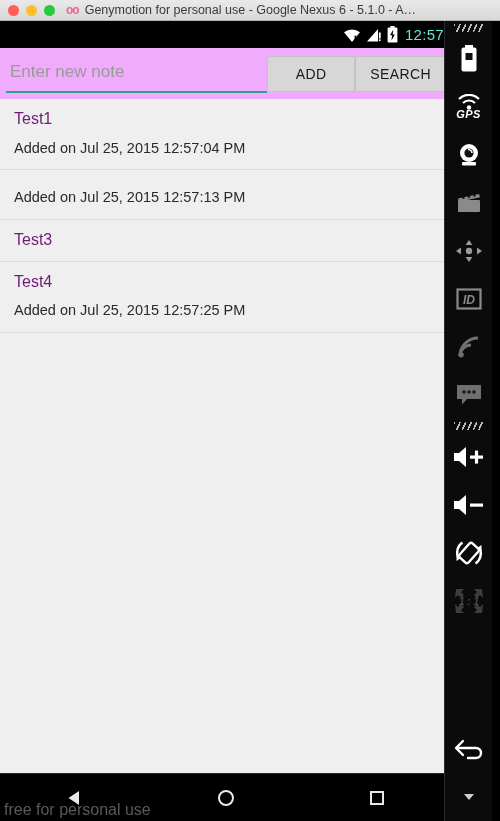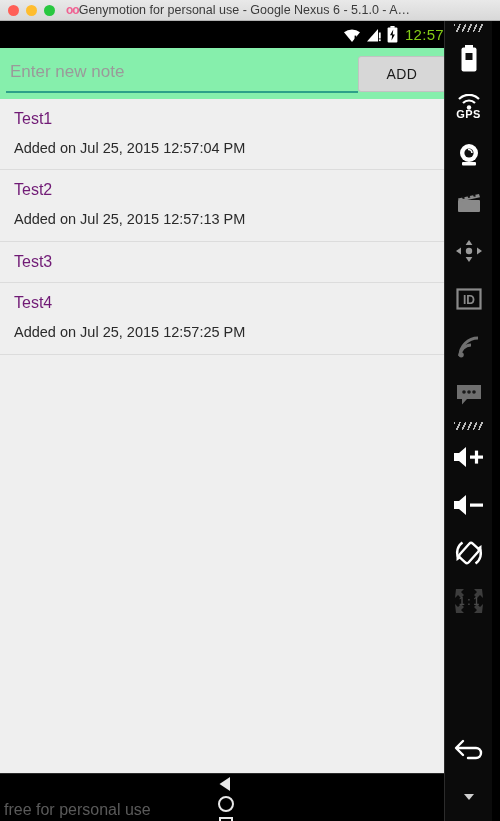--- a/index.html
+++ b/index.html
@@ -21,42 +21,42 @@
   .lights { display: flex; gap: 7px; padding-left: 8px; align-items: center; }
   .light { width: 11px; height: 11px; border-radius: 50%; }
   .light.red { background: #ff5f57; }
   .light.yellow { background: #ffbd2e; }
   .light.green { background: #28c840; }
   .gmlogo {
     margin-left: 11px; font-size: 12px; line-height: 1;
     color: #f06292; letter-spacing: -1px; font-weight: 700;
   }
   .titletext {
-    font-size: 12.5px; color: #3a3a3a;
+    margin-left: 6px; font-size: 12.5px; color: #3a3a3a;
     white-space: nowrap; overflow: hidden;
   }
 
   
   .device {
     position: absolute; left: 0; top: 21px;
     width: 452px; height: 800px; background: #efefef;
   }
 
   
   .statusbar {
-    height: 27px; background: #000; color: #84cc16;
+    height: 27px; background: #000; color: #5eead4;
     display: flex; align-items: center; justify-content: flex-end;
     padding-right: 8px; gap: 5px;
   }
   .sb-icon { display: flex; align-items: center; }
   .sb-clock { font-size: 15px; letter-spacing: .3px; margin-left: 2px; }
 
   
   .inputrow {
-    height: 51px; background: #86efac;
+    height: 51px; background: #f0abfc;
     display: flex; align-items: center; padding: 0 6px; gap: 0;
   }
   .note-input {
     flex: 1 1 auto; height: 38px; min-width: 0;
     border: none; outline: none; background: transparent;
     border-bottom: 2px solid #2ea089;
     font-family: "Liberation Sans", sans-serif;
     font-size: 17px; color: #222; padding: 0 4px 2px 4px;
   }
   .note-input::placeholder { color: #9a9a9a; }
@@ -71,37 +71,37 @@
   
   .notelist { background: #efefef; }
   .note-item { padding: 9px 14px 10px 14px; border-bottom: 1px solid #dcdcdc; }
   .note-title { font-size: 16px; color: #701a75; line-height: 1.35; }
   .note-sub { font-size: 14.5px; color: #2a2a2a; line-height: 1.5; margin-top: 8px; }
 
   
   .navbar {
     position: absolute; left: 0; bottom: 0; width: 452px; height: 48px;
     background: #000; border-top: 1px solid #2a2a2a;
-    display: flex; align-items: center; justify-content: space-around; flex-direction: column;
+    display: flex; align-items: center; justify-content: space-around;
   }
   .nav-btn { width: 60px; height: 48px; display: flex; align-items: center; justify-content: center; }
   .watermark {
     position: absolute; left: 4px; bottom: 2px;
     font-size: 16px; color: #5a5a5a; pointer-events: none;
   }
 
   
   .sidebar {
     position: absolute; right: 0; top: 21px;
     width: 48px; height: 800px; background: #0b0b0b;
     border-left: 1px solid #2c2c2c;
     display: flex; flex-direction: column; align-items: center;
   }
   .tool { width: 48px; height: 48px; display: flex; align-items: center;
-          justify-content: center; flex-direction: column; }
+          justify-content: center; flex-direction: column; font-style: italic; }
   .tool.sep { height: 14px; }
   .hatch {
     width: 30px; height: 8px;
     background: repeating-linear-gradient(115deg,#d9d9d9 0 1.5px,transparent 1.5px 5px);
     opacity: .85;
   }
   .gps-label { font-size: 11px; font-weight: 700; color: #fff; margin-top: -2px; letter-spacing: .5px; }
   .spacer { flex: 1 1 auto; }
   .chev { width: 0; height: 0; border-left: 5px solid transparent;
           border-right: 5px solid transparent; border-top: 6px solid #cfcfcf; }
@@ -144,29 +144,29 @@
           <rect x="0.6" y="1.6" width="9.8" height="15" rx="1" fill="#fff"></rect>
           <path d="M6.3 3.6 L3 9.2 L5.1 9.2 L4.5 14.4 L7.9 8.4 L5.7 8.4 Z" fill="#000"></path>
         </svg>
       </span>
       <span class="sb-clock">12:57</span>
     </div>
 
     <div class="inputrow">
       <input class="note-input" type="text" placeholder="Enter new note" style="">
       <button class="btn">ADD</button>
+      <button class="btn">SEARCH</button>
     </div>
 
     <div class="notelist">
       <div class="note-item">
         <div class="note-title">Test1</div>
         <div class="note-sub">Added on Jul 25, 2015 12:57:04 PM</div>
       </div>
       <div class="note-item">
-        <div class="note-title">Test2</div>
         <div class="note-sub">Added on Jul 25, 2015 12:57:13 PM</div>
       </div>
       <div class="note-item">
         <div class="note-title">Test3</div>
       </div>
       <div class="note-item">
         <div class="note-title">Test4</div>
         <div class="note-sub">Added on Jul 25, 2015 12:57:25 PM</div>
       </div>
     </div>

